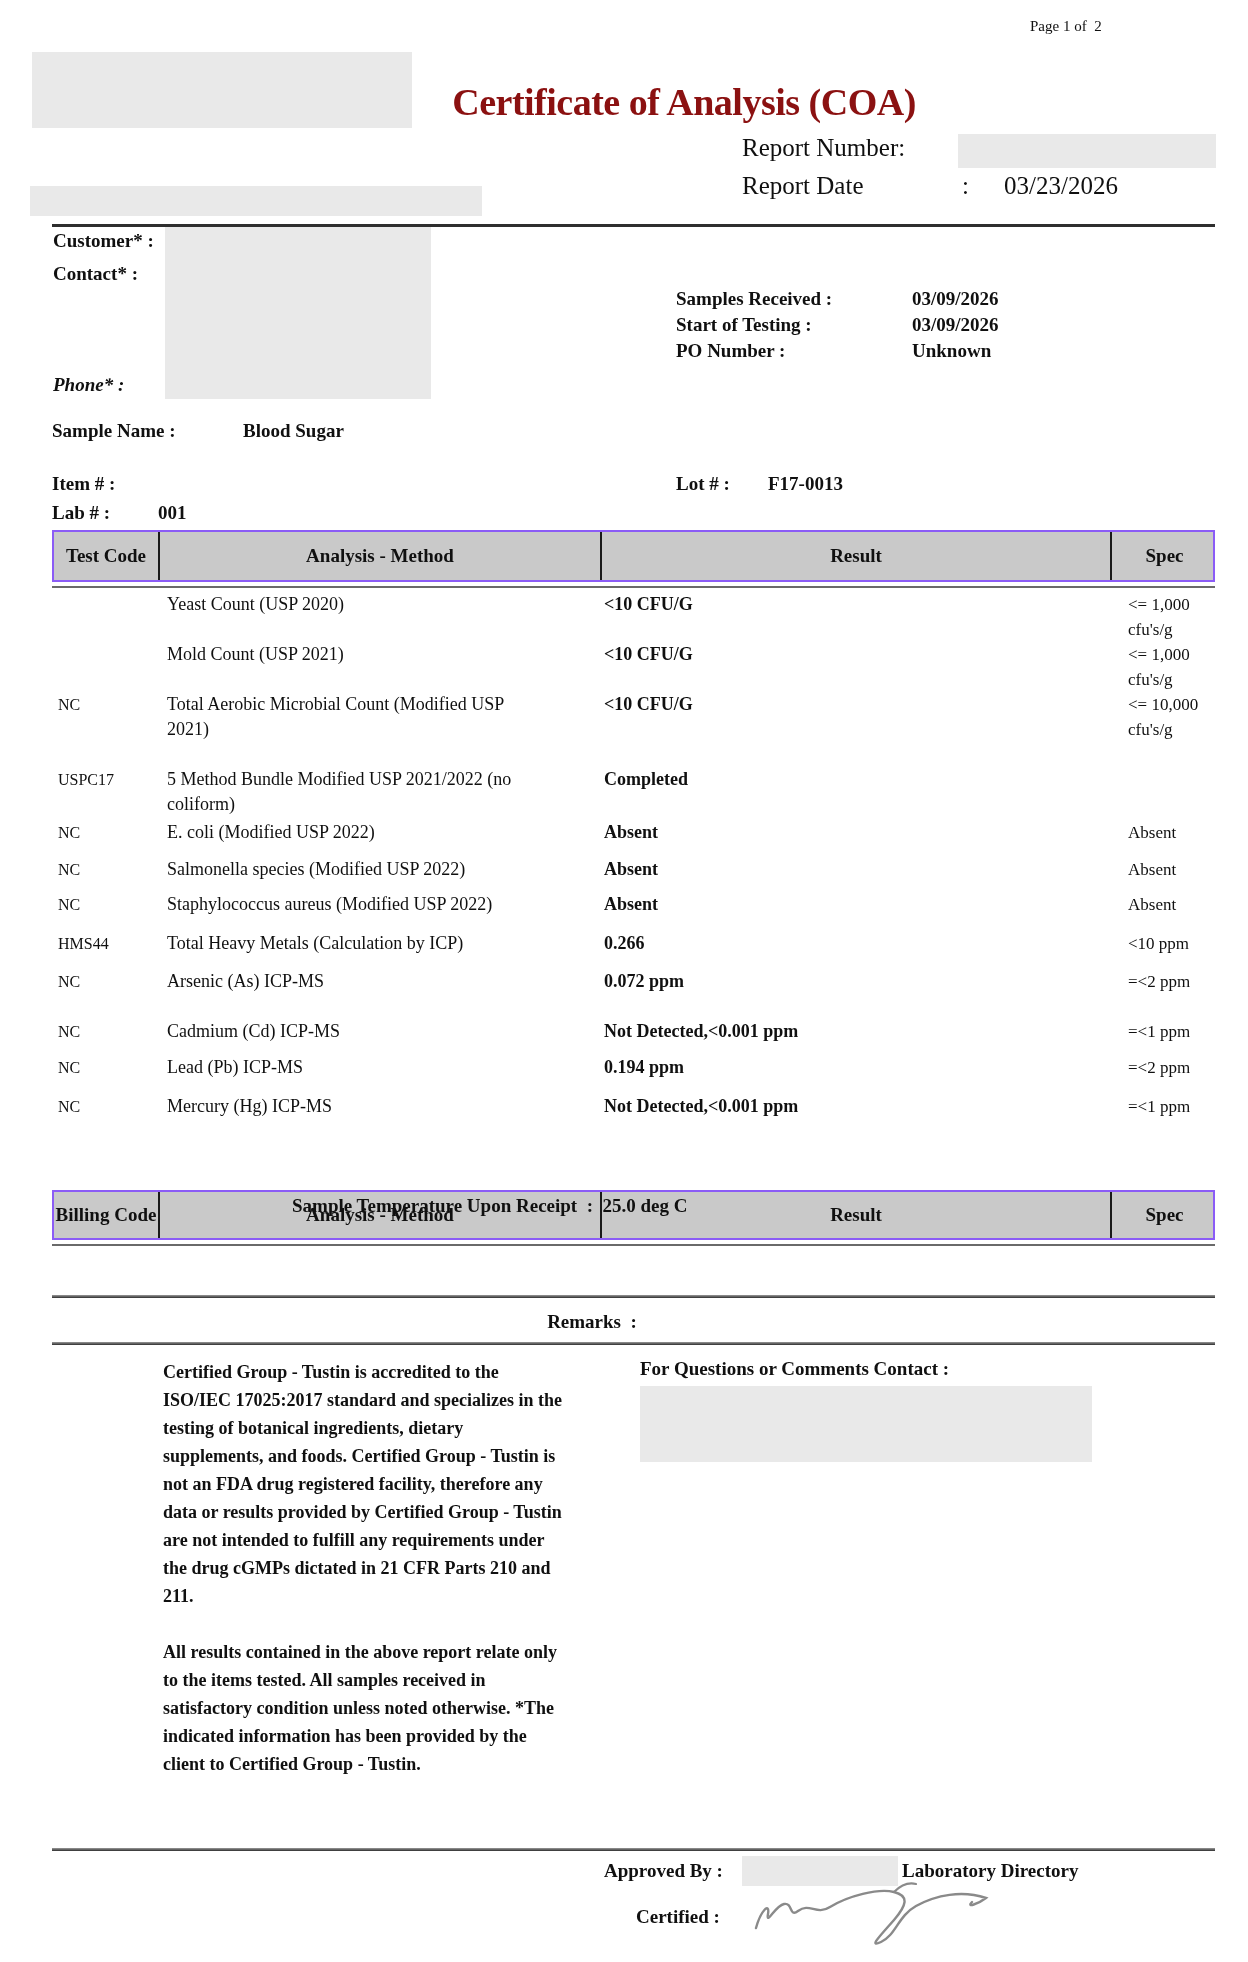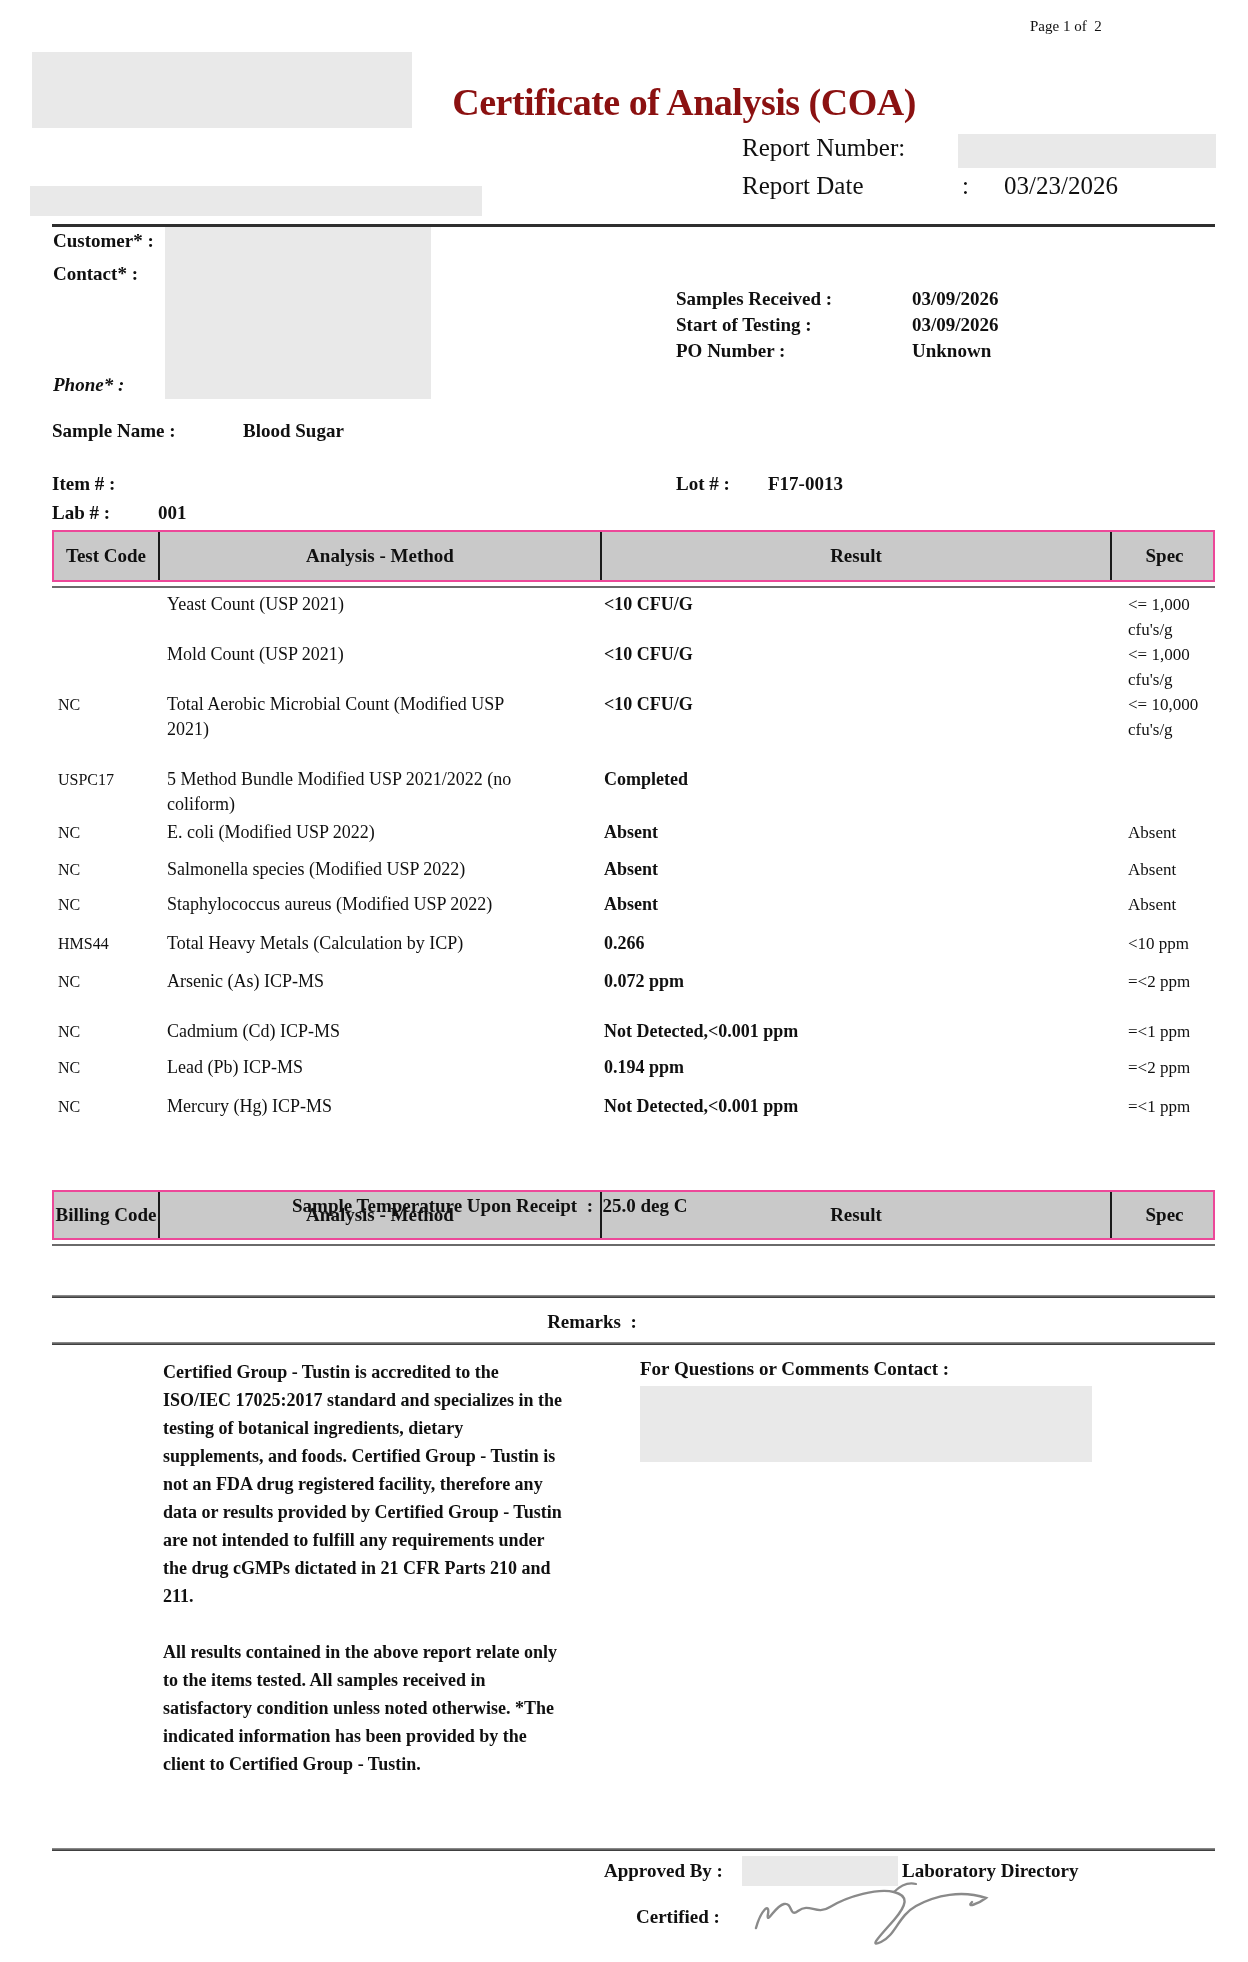--- a/index.html
+++ b/index.html
@@ -34,21 +34,21 @@
   .y-sr{top:288px;} .y-st{top:314px;} .y-po{top:340px;}
   .sn-label{left:52px;top:420px;}
   .sn-value{left:243px;top:420px;}
   .item-label{left:52px;top:473px;}
   .lot-label{left:676px;top:473px;}
   .lot-value{left:768px;top:473px;}
   .lab-label{left:52px;top:502px;}
   .lab-value{left:158px;top:502px;}
   
   .thead{left:52px;width:1163px;display:grid;grid-template-columns:106px 442px 510px 105px;
-         background:#c9c9c9;border:2px solid #ec4899;box-sizing:border-box;}
+         background:#c9c9c9;border:2px solid #8b5cf6;box-sizing:border-box;}
   .thead1{top:530px;height:52px;}
   .thead2{top:1190px;height:50px;}
   .th{display:flex;align-items:center;justify-content:center;text-align:center;
       font-weight:bold;font-size:19px;line-height:1.15;border-right:2px solid #1a1a1a;}
   .th:last-child{border-right:none;}
   .subline{left:52px;width:1163px;height:2px;background:#6a6a6a;}
   .subline1{top:586px;} .subline2{top:1244px;}
   .tbody{left:52px;top:592px;width:1163px;}
   .trow{display:grid;grid-template-columns:106px 442px 510px 105px;margin-bottom:11px;}
   .trow:nth-child(1),.trow:nth-child(2){margin-bottom:0;}
@@ -120,21 +120,21 @@
     <div class="th">Test Code</div>
     <div class="th">Analysis - Method</div>
     <div class="th">Result</div>
     <div class="th">Spec</div>
   </div>
   <div class="abs subline subline1"></div>
 
   <div class="abs tbody">
     <div class="trow">
       <div class="c-code"></div>
-      <div class="c-method">Yeast Count (USP 2021)</div>
+      <div class="c-method">Yeast Count (USP 2020)</div>
       <div class="c-result">&lt;10 CFU/G</div>
       <div class="c-spec">&lt;= 1,000 cfu's/g</div>
     </div>
     <div class="trow">
       <div class="c-code"></div>
       <div class="c-method">Mold Count (USP 2021)</div>
       <div class="c-result">&lt;10 CFU/G</div>
       <div class="c-spec">&lt;= 1,000 cfu's/g</div>
     </div>
     <div class="trow">

